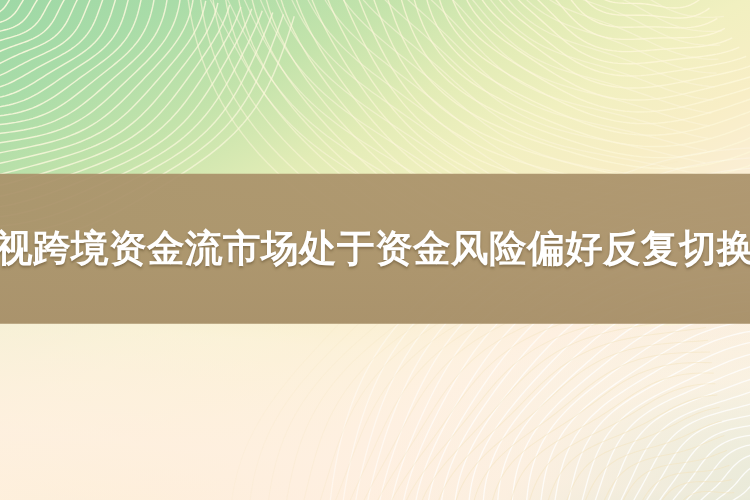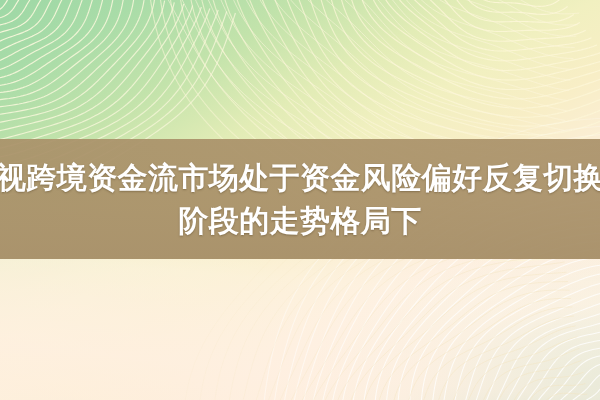--- a/index.html
+++ b/index.html
@@ -295,16 +295,15 @@
             <path d="M219.86 569.28L217.03 562.51L214.55 555.65L212.41 548.72L210.63 541.71L209.19 534.66L208.07 527.56L207.27 520.45L206.75 513.32L206.48 506.19L206.44 499.07L206.58 491.97L206.87 484.89L207.28 477.84L207.78 470.81L208.34 463.80L208.94 456.80L209.56 449.82L210.20 442.84L210.86 435.87L211.53 428.89L212.23 421.90L212.98 414.89L213.80 407.88L214.72 400.85L215.77 393.81L216.99 386.78L218.40 379.75L220.03 372.74L221.93 365.77L224.11 358.85L226.60 351.99L229.40 345.22L232.54 338.55L236.02 331.98L239.82 325.54L243.94 319.24L248.37 313.07L253.08 307.05L258.04 301.17L263.23 295.44L268.61 289.84L274.15 284.36L279.83 279.00L285.60 273.73L291.44 268.54L297.34 263.41L303.26 258.34L309.21 253.30L315.16 248.28L321.12 243.27L327.09 238.27L333.07 233.28L339.09 228.30L345.16 223.33L351.29 218.38L357.50 213.48L363.82 208.65L370.27 203.90L376.85 199.26L383.60 194.75L390.52 190.41L397.61 186.26L404.89 182.32L412.35 178.61L419.99 175.15L427.80 171.95L435.76 169.02L443.86 166.37L452.08 163.98L460.41 161.85L468.81 159.96L477.28 158.30L485.80 156.85L494.34 155.58L502.89 154.46L511.44 153.46L519.99 152.57L528.52 151.75L537.04 150.99L545.54 150.26"></path>
             <path d="M207.73 572.51L205.25 565.42L203.11 558.26L201.31 551.03L199.83 543.76L198.65 536.45L197.74 529.13L197.07 521.81L196.60 514.49L196.31 507.18L196.16 499.89L196.12 492.61L196.16 485.35L196.25 478.12L196.38 470.89L196.53 463.67L196.70 456.45L196.89 449.23L197.12 442.00L197.38 434.76L197.72 427.50L198.14 420.22L198.69 412.93L199.40 405.63L200.29 398.33L201.40 391.04L202.77 383.76L204.42 376.52L206.38 369.32L208.67 362.19L211.29 355.13L214.26 348.16L217.58 341.30L221.23 334.56L225.21 327.94L229.50 321.46L234.07 315.11L238.89 308.89L243.93 302.81L249.16 296.84L254.54 290.99L260.05 285.24L265.65 279.57L271.32 273.97L277.03 268.43L282.78 262.94L288.54 257.47L294.32 252.02L300.11 246.58L305.92 241.15L311.75 235.73L317.64 230.32L323.58 224.94L329.61 219.59L335.75 214.29L342.01 209.07L348.42 203.95L354.99 198.95L361.74 194.10L368.68 189.42L375.83 184.94L383.17 180.68L390.71 176.65L398.45 172.88L406.36 169.38L414.45 166.14L422.69 163.17L431.05 160.46L439.53 158.00L448.09 155.78L456.73 153.77L465.41 151.96L474.12 150.31L482.85 148.81L491.58 147.42L500.31 146.12L509.03 144.89L517.74 143.71L526.44 142.56L535.14 141.43L543.84 140.31"></path>
             <path d="M196.68 575.46L194.49 568.08L192.62 560.64L191.03 553.17L189.70 545.68L188.59 538.17L187.68 530.66L186.93 523.16L186.30 515.68L185.77 508.20L185.31 500.74L184.90 493.29L184.53 485.85L184.18 478.42L183.86 470.98L183.57 463.53L183.33 456.07L183.14 448.59L183.05 441.09L183.06 433.57L183.22 426.04L183.57 418.49L184.13 410.93L184.93 403.38L186.02 395.84L187.41 388.33L189.12 380.87L191.19 373.46L193.61 366.12L196.39 358.86L199.52 351.71L203.00 344.66L206.80 337.73L210.92 330.93L215.31 324.24L219.95 317.68L224.80 311.24L229.84 304.91L235.02 298.67L240.32 292.53L245.71 286.47L251.17 280.46L256.66 274.51L262.19 268.59L267.74 262.69L273.30 256.81L278.89 250.94L284.50 245.08L290.16 239.24L295.89 233.41L301.69 227.62L307.59 221.87L313.63 216.18L319.81 210.58L326.16 205.08L332.69 199.72L339.43 194.52L346.38 189.50L353.55 184.69L360.94 180.10L368.55 175.75L376.36 171.66L384.37 167.83L392.56 164.26L400.91 160.96L409.40 157.92L418.00 155.11L426.70 152.53L435.47 150.15L444.29 147.96L453.14 145.92L462.02 144.00L470.90 142.20L479.79 140.47L488.67 138.81L497.54 137.18L506.41 135.59L515.28 134.02L524.16 132.47L533.06 130.94L541.98 129.45"></path>
           </g>
       </g>
     </svg>
   </div>
 
   <div class="title-band" style="top: 139px; height: 120px;">
     <div class="title-line">透视跨境资金流市场处于资金风险偏好反复切换的</div>
-    <div class="title-line">阶段的走势格局下</div>
   </div>
 
 </div>
 
 </body></html>

